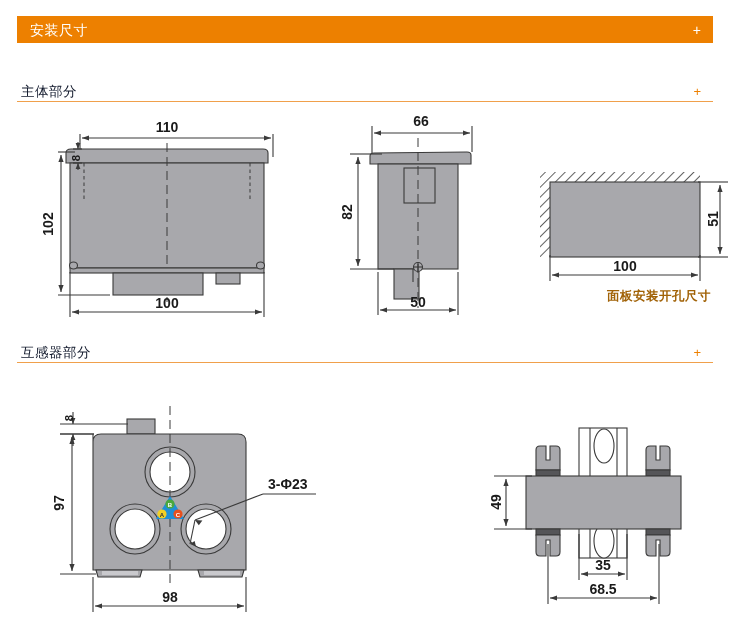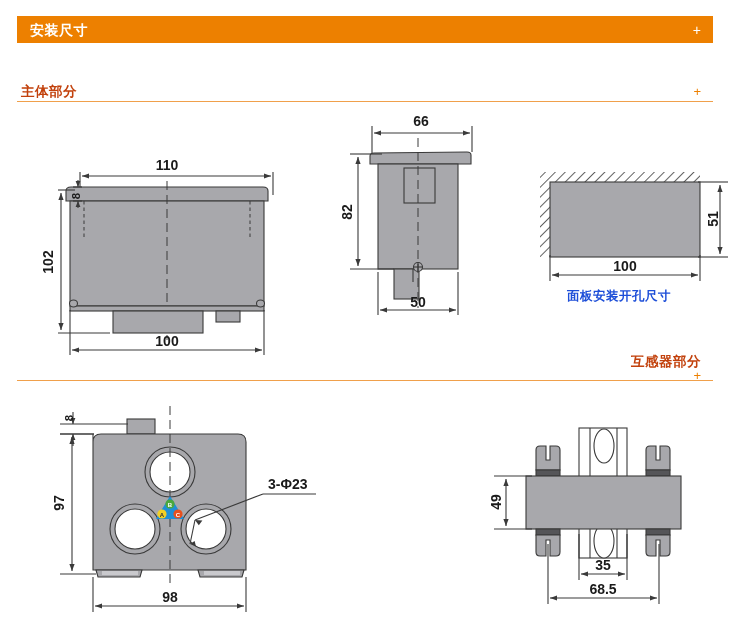--- a/index.html
+++ b/index.html
@@ -26,21 +26,21 @@
     background: #ED8000;
     display: flex;
     align-items: center;
     justify-content: space-between;
     box-sizing: border-box;
     padding: 0 12px 0 13px;
   }
   .bar-header .title {
     color: #ffffff;
     font-size: 14px;
-    font-weight: bold;
+    font-weight: normal;
     letter-spacing: 0.5px;
     line-height: 1;
   }
   .bar-header .plus {
     color: #ffffff;
     font-size: 14px;
     line-height: 1;
     font-weight: 300;
   }
 
@@ -50,63 +50,64 @@
     width: 696px;
     height: 26px;
     border-bottom: 1px solid #F0A04B;
     display: flex;
     align-items: flex-end;
     justify-content: space-between;
     box-sizing: border-box;
     padding: 0 12px 3px 4px;
   }
   .sub-header .title {
-    color: #c2410c;
+    color: #0f172a;
     font-size: 13.5px;
-    font-weight: bold;
+    font-weight: normal;
     letter-spacing: 0.5px;
     line-height: 1;
   }
   .sub-header .plus {
     color: #ED8000;
     font-size: 13px;
     line-height: 1;
   }
   #subhdr-body  { top: 76px; }
-  #subhdr-ct    { top: 355px; flex-direction: column; }
+  #subhdr-ct    { top: 337px; }
 
   
   .drawing { position: absolute; }
   svg { display: block; overflow: visible; }
 
   .cap-label {
     position: absolute;
-    color: #1d4ed8;
+    color: #a16207;
     font-size: 12.5px;
     font-weight: bold;
     letter-spacing: 0.5px;
     white-space: nowrap;
+    margin-left: 40px;
   }
 </style>
 </head>
 <body>
 
 <div class="page">
 
   <div class="bar-header">
     <span class="title">安装尺寸</span>
     <span class="plus">+</span>
   </div>
 
   <div class="sub-header" id="subhdr-body">
     <span class="title">主体部分</span>
     <span class="plus">+</span>
   </div>
 
-  <div class="drawing" style="left:20px; top:112px;margin-top:38px;">
+  <div class="drawing" style="left:20px; top:112px;">
     <svg width="300" height="210" viewBox="0 0 300 210">
       <g stroke="#3A3A3A" fill="none" stroke-width="1.1" shape-rendering="geometricPrecision">
 
         <line x1="60" y1="22" x2="60" y2="48"></line>
         <line x1="253" y1="22" x2="253" y2="45"></line>
         <line x1="62" y1="26" x2="251" y2="26"></line>
         <path d="M62,26 l7,-2.6 l0,5.2 z" fill="#3A3A3A" stroke="none"></path>
         <path d="M251,26 l-7,-2.6 l0,5.2 z" fill="#3A3A3A" stroke="none"></path>
 
         <path d="M46,41 q0,-4 5,-4 L243,37 q5,0 5,4 L248,51 L46,51 Z" fill="#A8A8AC"></path>

